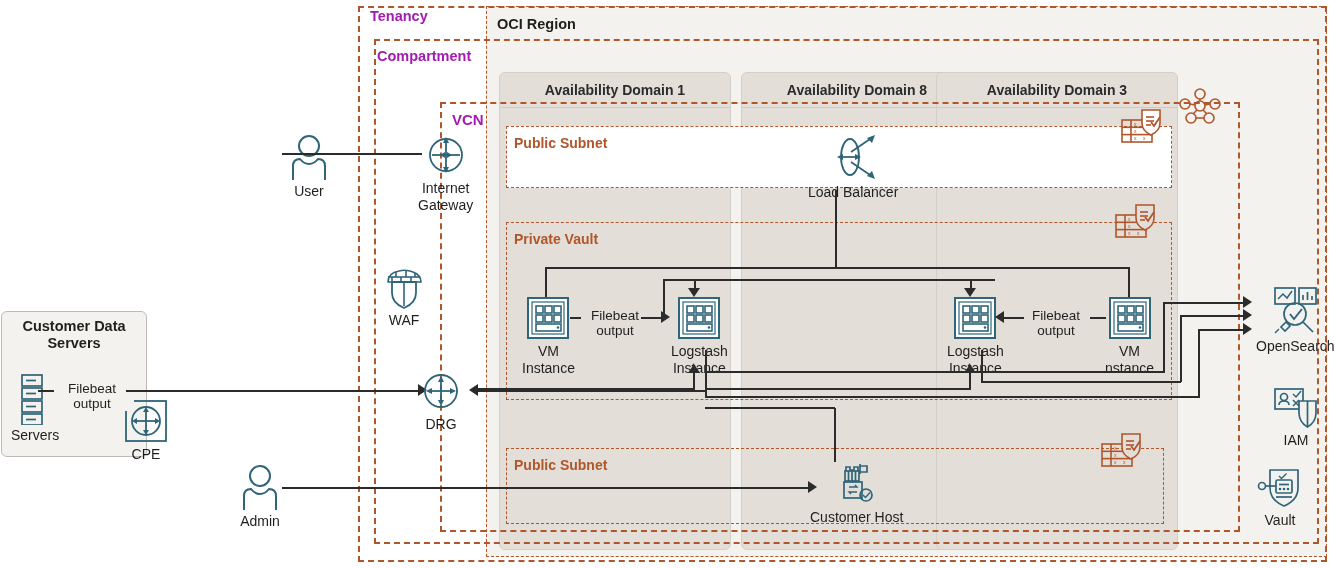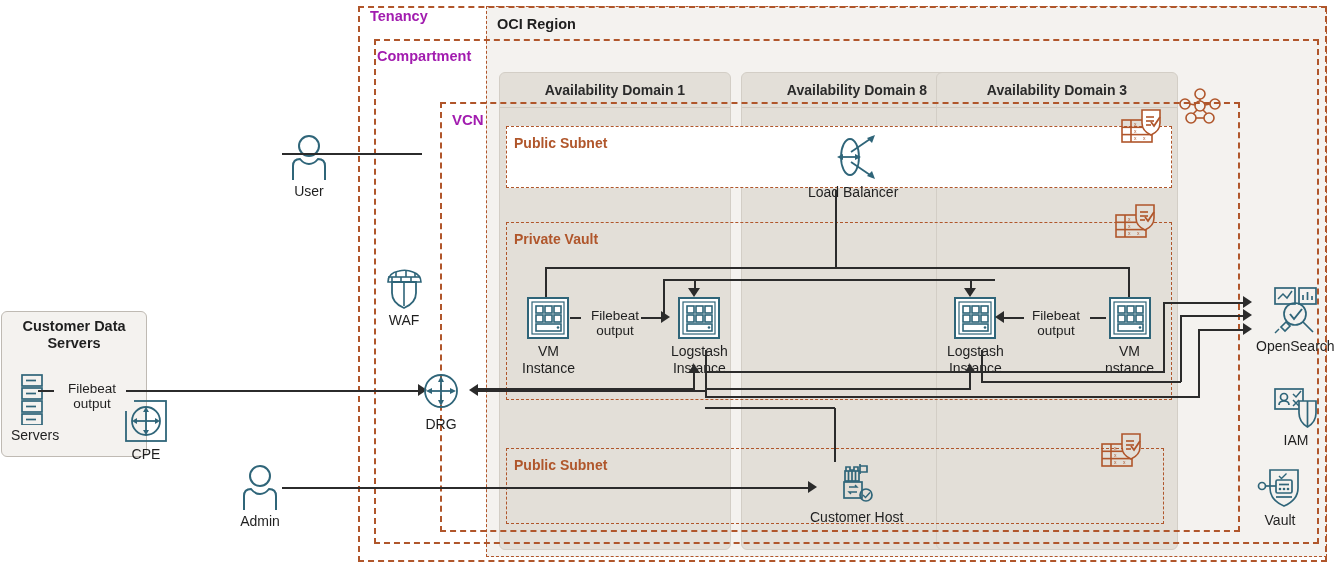--- a/index.html
+++ b/index.html
@@ -269,20 +269,39 @@
 
   <div class="node" style="left:248px;top:133px;margin-left:39px;">
     <svg class="ico" width="44" height="48" viewBox="0 0 44 48">
       <circle cx="22" cy="13" r="10" fill="none" stroke="#2f6579" stroke-width="2"></circle>
       <path d="M6 47 L6 33 Q6 26 13 26 Q17 31 22 31 Q27 31 31 26 Q38 26 38 33 L38 47" fill="none" stroke="#2f6579" stroke-width="2"></path>
     </svg>
     <div class="cap">User</div>
   </div>
   <div class="ln lnh" style="left:282px;top:153px;width:140px;"></div>
 
+  <div class="node" style="left:418px;top:132px;">
+    <svg class="ico" width="46" height="46" viewBox="0 0 46 46">
+      <circle cx="23" cy="23" r="16" fill="none" stroke="#2f6579" stroke-width="1.8"></circle>
+      <g stroke="#2f6579" stroke-width="1.8" fill="none">
+        <line x1="23" y1="9" x2="23" y2="37"></line>
+          <line x1="9" y1="23" x2="37" y2="23"></line>
+      </g>
+      <g fill="#2f6579">
+        <polygon points="23,5 20,11 26,11"></polygon>
+          <polygon points="23,41 20,35 26,35"></polygon>
+        <polygon points="17,23 22,20 22,26"></polygon>
+          <polygon points="29,23 24,20 24,26"></polygon>
+      </g>
+    </svg>
+    <div class="cap two">
+      <span>Internet</span><br>
+      <span>Gateway</span>
+    </div>
+  </div>
 
   <div class="node" style="left:382px;top:266px;">
     <svg class="ico" width="44" height="44" viewBox="0 0 44 44">
       <path d="M10 16 L34 16 L34 27 Q34 37 22 42 Q10 37 10 27 Z" fill="none" stroke="#2f6579" stroke-width="1.8"></path>
       <line x1="22" y1="16" x2="22" y2="40" stroke="#2f6579" stroke-width="1.6"></line>
       <g fill="none" stroke="#2f6579" stroke-width="1.6">
         <path d="M6 16 Q6 7 17 5 Q24 3 31 6 Q39 9 39 16 Z"></path>
         <line x1="6" y1="11" x2="38" y2="11"></line>
         <line x1="14" y1="6" x2="14" y2="11"></line>
           <line x1="24" y1="5" x2="24" y2="11"></line>

